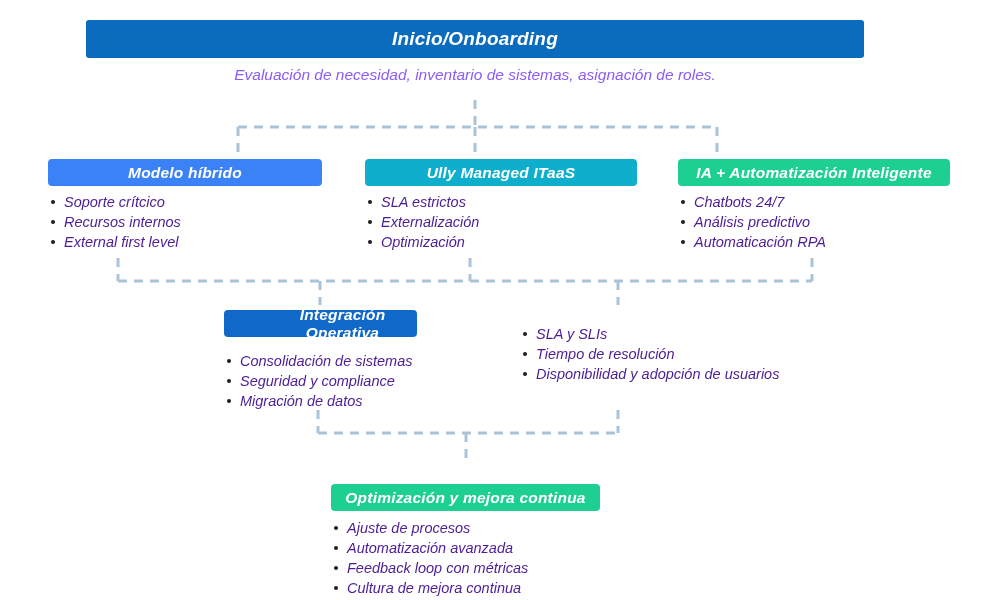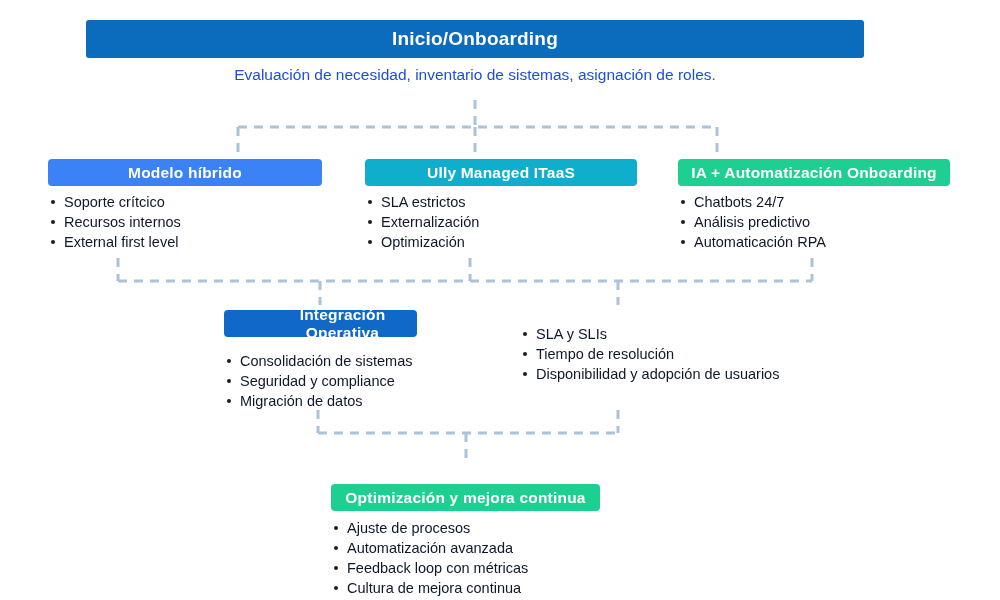--- a/index.html
+++ b/index.html
@@ -14,20 +14,21 @@
     font-family: "Liberation Sans", sans-serif;
     color: #1d1d1f;
     overflow: hidden;
   }
 
   #canvas {
     position: absolute;
     inset: 0;
     width: 944px;
     height: 600px;
+    font-style: italic;
   }
 
   
   #connectors {
     position: absolute;
     left: 0;
     top: 0;
     width: 1000px;
     height: 600px;
     pointer-events: none;
@@ -61,21 +62,21 @@
     border-radius: 3px;
   }
   .banner-caption {
     position: absolute;
     left: 0;
     top: 46px;
     width: 778px;
     text-align: center;
     font-size: 15.5px;
     font-weight: normal;
-    color: #1d4ed8;
+    color: #8b5cf6;
   }
 
   
   .tier2 { top: 159px; }
   .tier2 .node-header {
     height: 27px;
     font-size: 15.5px;
   }
   .tier2 .bullets { padding-top: 6px; }
 
@@ -102,21 +103,21 @@
   }
   .tier4 .bullets { padding-top: 7px; }
 
   
   ul.bullets {
     list-style: none;
     margin: 0;
     padding: 0;
     font-size: 14.5px;
     line-height: 20px;
-    color: #0f172a;
+    color: #4c1d95;
     white-space: nowrap;
   }
   ul.bullets li {
     position: relative;
     padding-left: 16px;
   }
   ul.bullets li::before {
     content: "";
     position: absolute;
     left: 3px;
@@ -186,21 +187,21 @@
   <div class="node tier2 n-itaas">
     <div class="node-header" style="background:#10aecd;">Ully Managed ITaaS</div>
     <ul class="bullets bl-itaas">
       <li>SLA estrictos</li>
       <li>Externalización</li>
       <li>Optimización</li>
     </ul>
   </div>
 
   <div class="node tier2 n-ia">
-    <div class="node-header" style="background:#1ecf92;">IA + Automatización Onboarding</div>
+    <div class="node-header" style="background:#1ecf92;">IA + Automatización Inteligente</div>
     <ul class="bullets bl-ia">
       <li>Chatbots 24/7</li>
       <li>Análisis predictivo</li>
       <li>Automaticación RPA</li>
     </ul>
   </div>
 
   <div class="node tier3 n-integracion">
     <div class="node-header" style="background:#1069c9;padding-left:44px;">Integración Operativa</div>
     <ul class="bullets bl-integracion">

